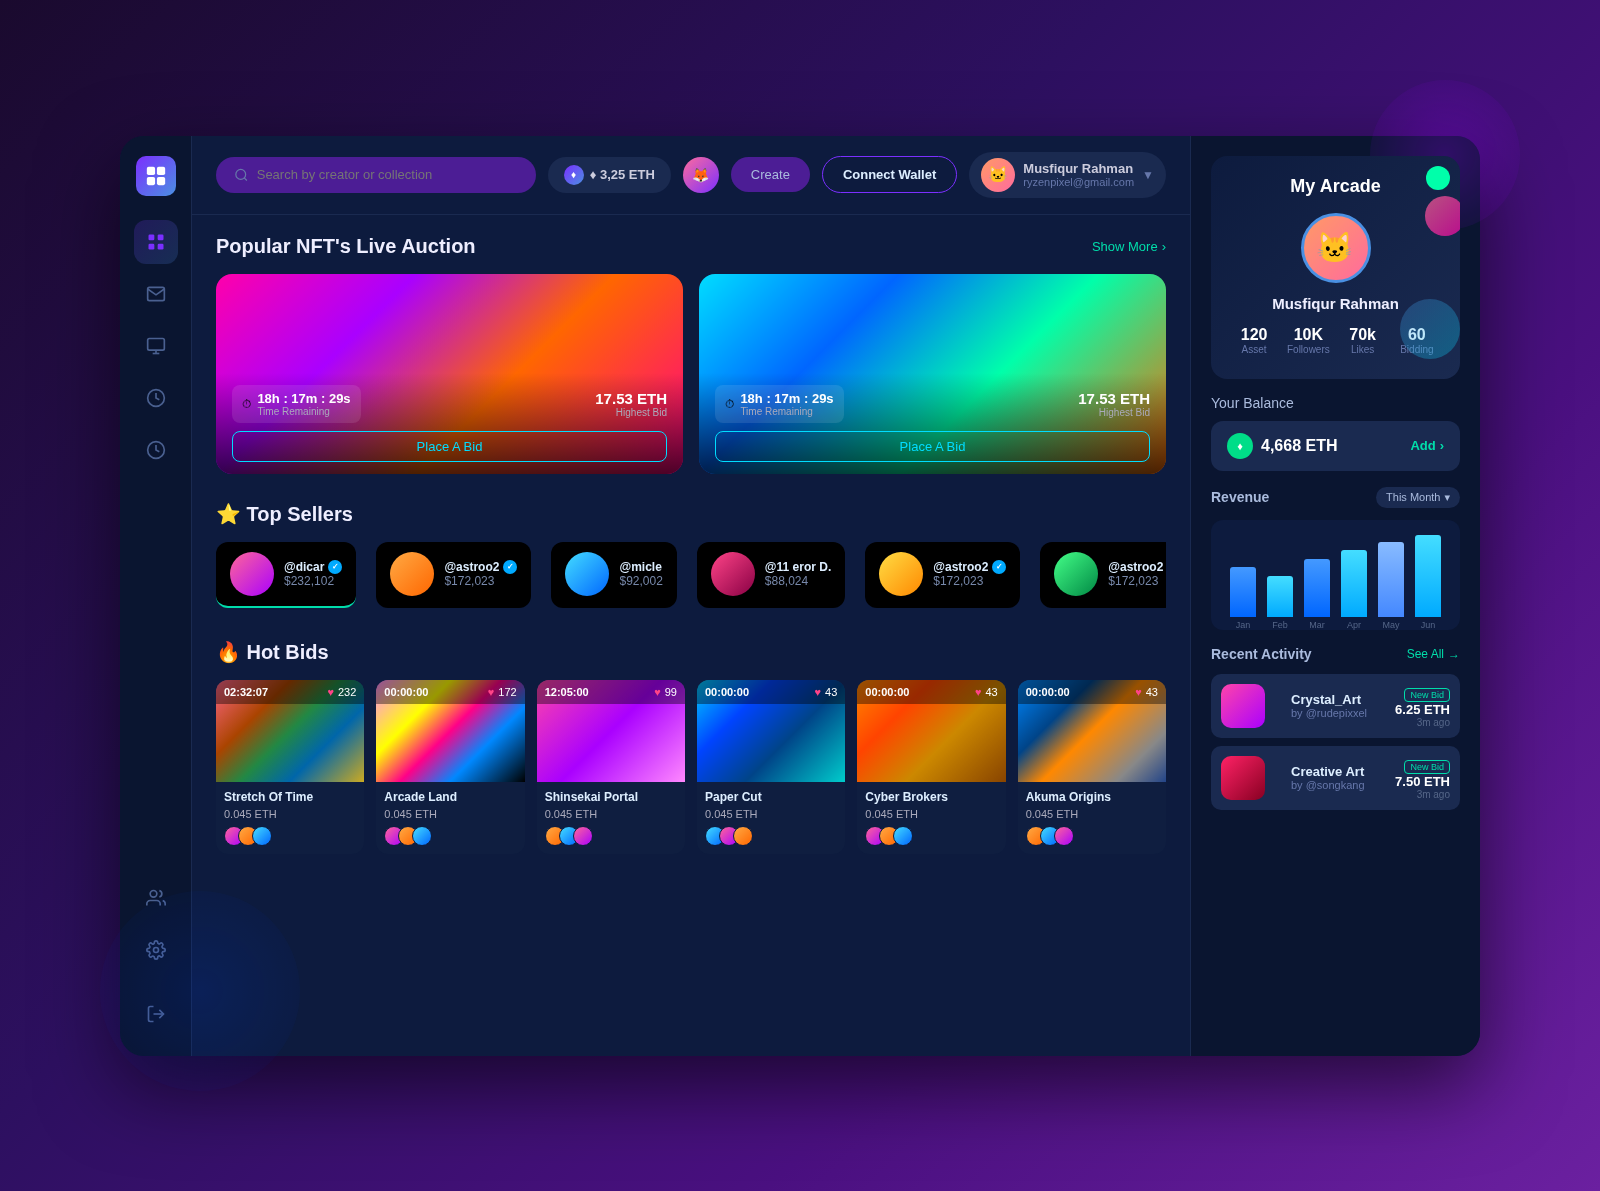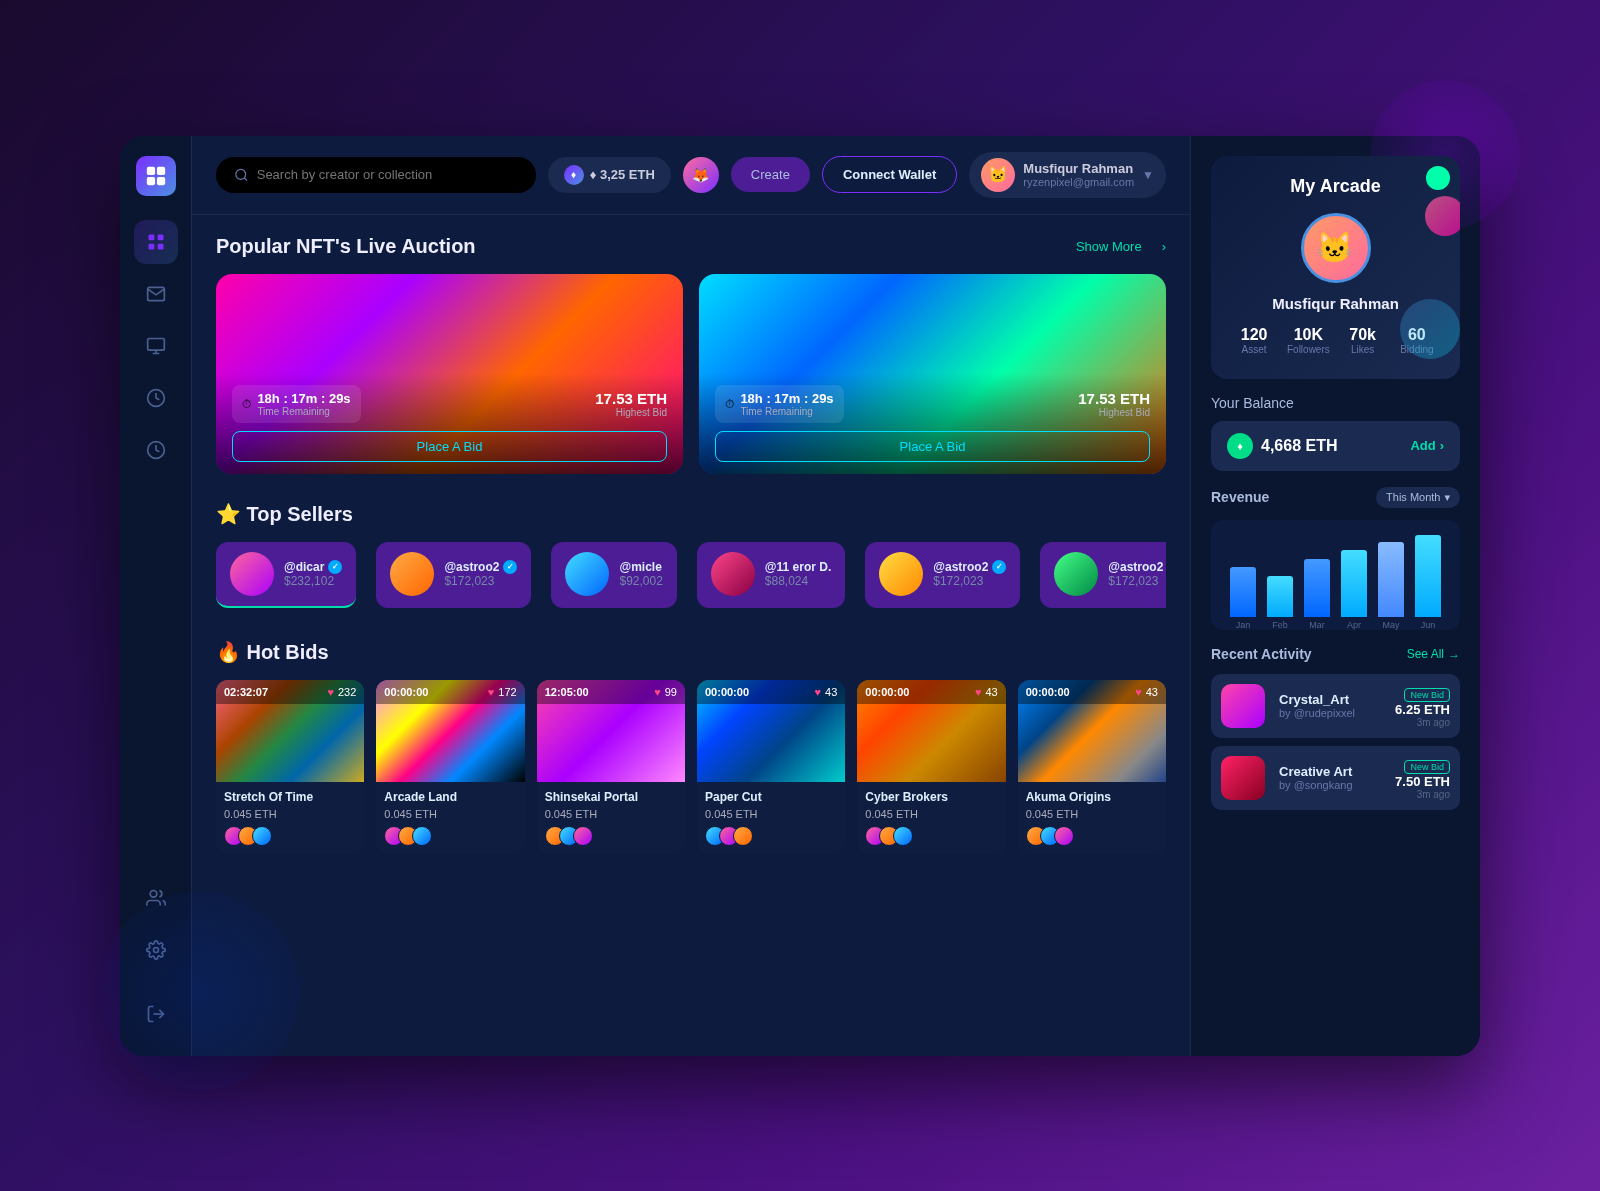--- a/index.html
+++ b/index.html
@@ -75,21 +75,21 @@
       display: flex;
       align-items: center;
       padding: 16px 24px;
       gap: 12px;
       background: #0d1b3e;
       border-bottom: 1px solid #1a2a50;
     }
     .search-box {
       display: flex;
       align-items: center;
-      background: #000000;
+      background: #4c1d95;
       border-radius: 30px;
       padding: 10px 18px;
       gap: 8px;
       flex: 1;
       max-width: 360px;
     }
     .search-box input {
       background: none;
       border: none;
       outline: none;
@@ -189,21 +189,21 @@
       margin-bottom: 16px;
     }
     .section-title {
       font-size: 20px;
       font-weight: 700;
       color: #eeeeff;
     }
     .show-more {
       display: flex;
       align-items: center;
-      gap: 20px;
+      gap: 4px;
       color: #00ddaa;
       font-size: 13px;
       cursor: pointer;
     }
 
     
     .auction-grid {
       display: grid;
       grid-template-columns: 1fr 1fr;
       gap: 16px;
@@ -278,21 +278,21 @@
       padding-bottom: 4px;
       scrollbar-width: none;
     }
     .sellers-list::-webkit-scrollbar { display: none; }
     .seller-item {
       display: flex;
       align-items: center;
       gap: 10px;
       flex-shrink: 0;
       padding: 10px 14px;
-      background: #4c1d95;
+      background: #000000;
       border-radius: 12px;
       border-bottom: 2px solid transparent;
       cursor: pointer;
     }
     .seller-item.active { border-bottom: 2px solid #00ddaa; }
     .seller-avatar {
       width: 44px;
       height: 44px;
       border-radius: 50%;
       overflow: hidden;
@@ -555,21 +555,21 @@
       display: flex;
       align-items: center;
       gap: 4px;
       color: #00ddaa;
       font-size: 12px;
       cursor: pointer;
     }
     .activity-item {
       display: flex;
       align-items: center;
-      gap: 14px;
+      gap: 26px;
       padding: 10px;
       background: #1a2a50;
       border-radius: 10px;
       margin-bottom: 8px;
     }
     .activity-img {
       width: 44px;
       height: 44px;
       border-radius: 10px;
       flex-shrink: 0;

